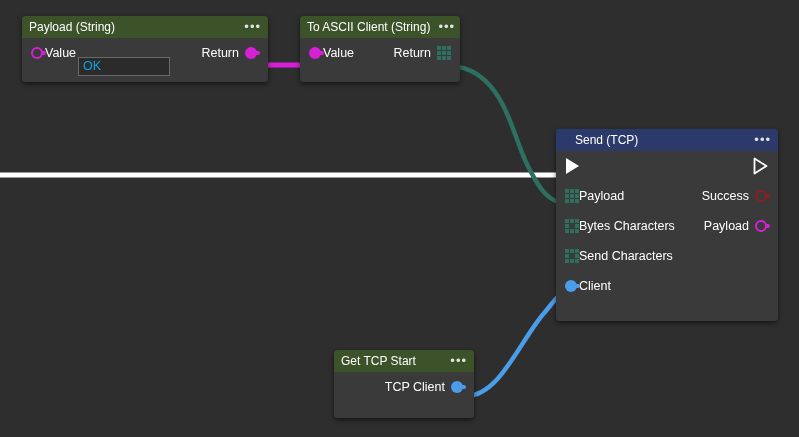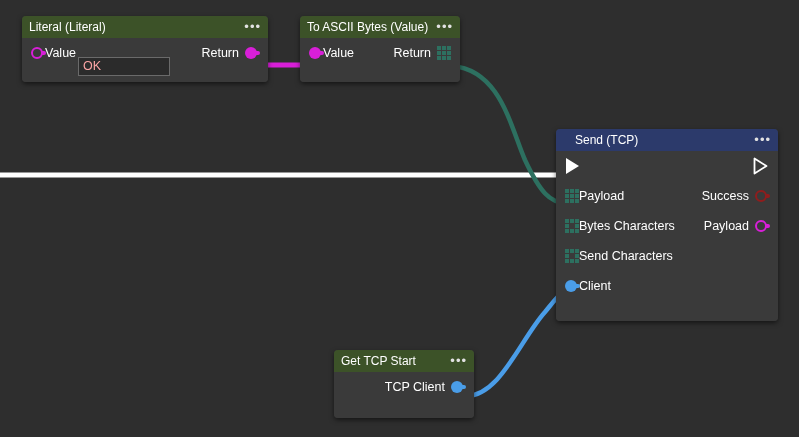--- a/index.html
+++ b/index.html
@@ -156,21 +156,21 @@
     height: 18px;
     flex: 0 0 auto;
     position: relative;
   }
   .exec svg { display: block; }
 
   
   .value-field {
     background: #2b2b2b;
     border: 1px solid #6a6a6a;
-    color: #fca5a5;
+    color: #0ea5e9;
     font-family: "Liberation Sans", sans-serif;
     font-size: 12.5px;
     height: 19px;
     width: 92px;
     padding: 0 4px;
     box-sizing: border-box;
     outline: none;
     margin-left: 2px;
     margin-top: 26px;
   }
@@ -196,21 +196,21 @@
 
     <path d="M 260 65 L 312 65" stroke="#d81fd8" stroke-width="5" fill="none" stroke-linecap="round"></path>
 
     <path d="M 452 66 C 500 70, 510 125, 525 160 C 540 192, 550 203, 566 203" stroke="#2d7060" stroke-width="4.5" fill="none" stroke-linecap="round"></path>
 
     <path d="M 466 396 C 500 396, 520 340, 545 312 C 555 300, 560 292, 568 291" stroke="#4a9de8" stroke-width="4.5" fill="none" stroke-linecap="round"></path>
   </svg>
 
   <div class="node" style="left:22px; top:16px; width:246px;">
     <div class="node-header green">
-      <span class="node-title">Literal (Literal)</span>
+      <span class="node-title">Payload (String)</span>
       <span class="node-menu">•••</span>
     </div>
     <div class="node-body">
       <div class="row">
         <div class="row-in">
           <span class="port magenta-hollow">
             <span class="dot"></span>
               <span class="nub"></span>
           </span>
           <span class="port-label">Value</span>
@@ -223,21 +223,21 @@
               <span class="nub"></span>
           </span>
         </div>
       </div>
       <div style="height:14px;"></div>
     </div>
   </div>
 
   <div class="node" style="left:300px; top:16px; width:160px;">
     <div class="node-header green">
-      <span class="node-title">To ASCII Bytes (Value)</span>
+      <span class="node-title">To ASCII Client (String)</span>
       <span class="node-menu">•••</span>
     </div>
     <div class="node-body">
       <div class="row">
         <div class="row-in">
           <span class="port magenta-filled">
             <span class="dot"></span>
               <span class="nub"></span>
           </span>
           <span class="port-label">Value</span>

